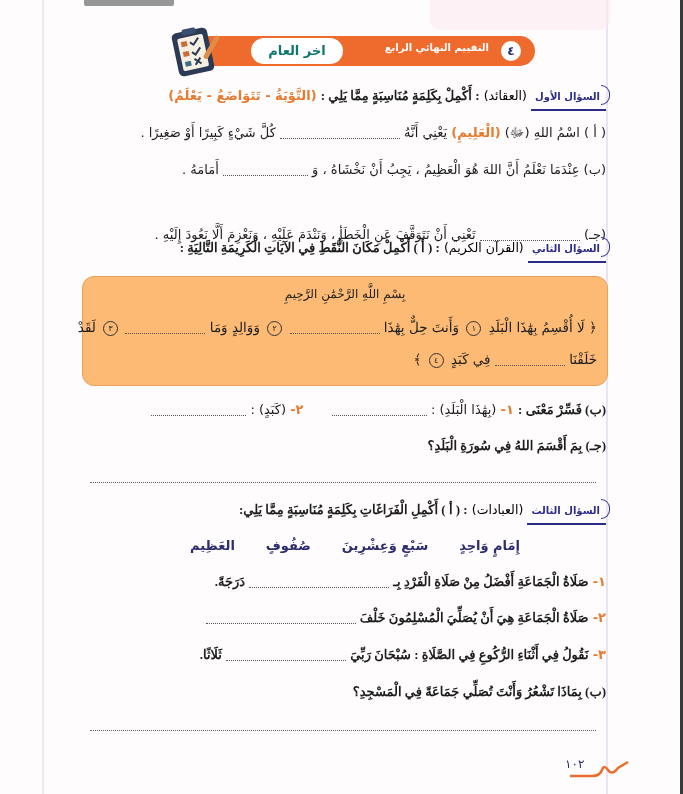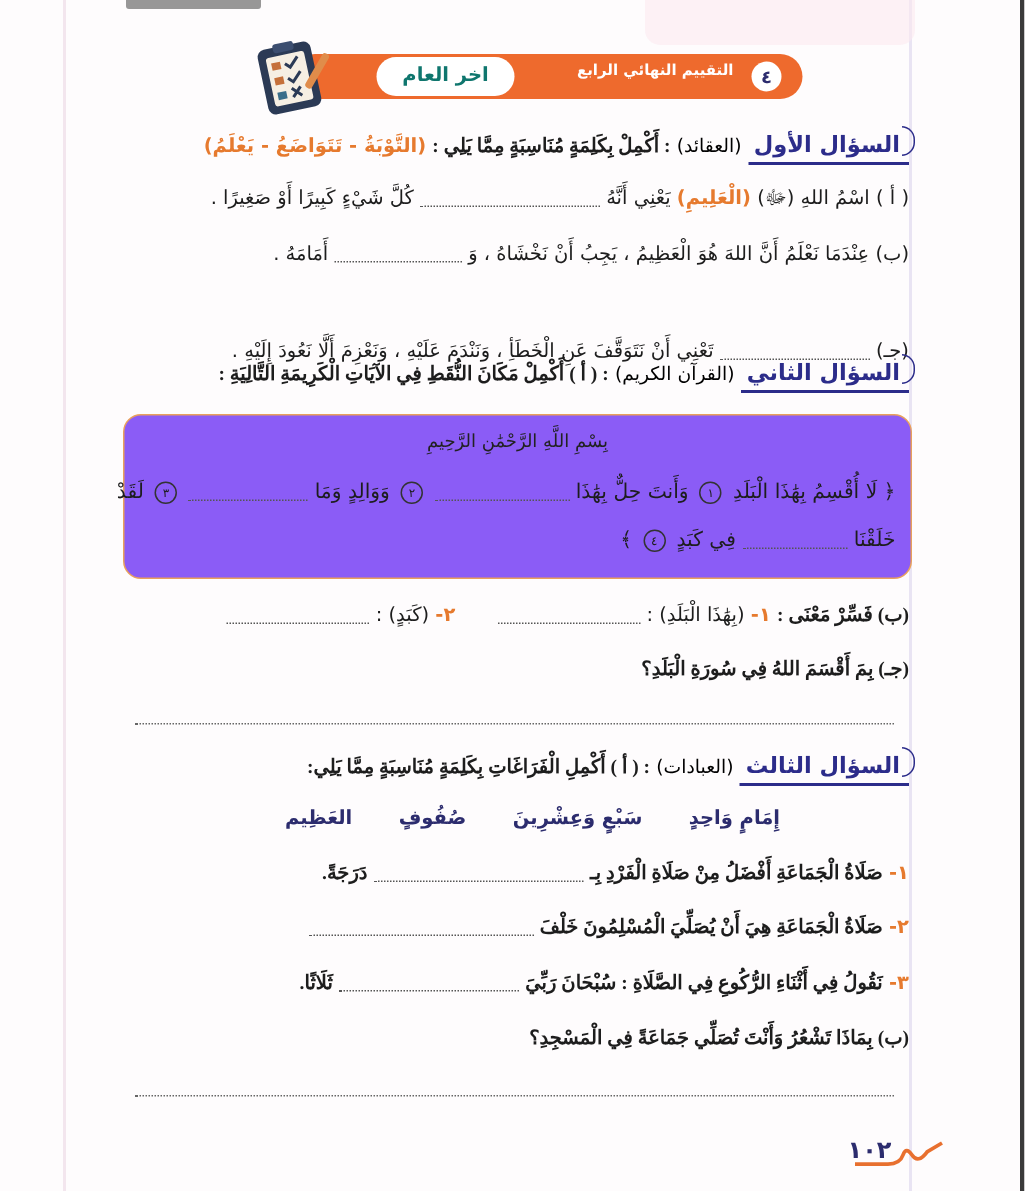--- a/index.html
+++ b/index.html
@@ -59,21 +59,21 @@
     color: #0f766e; font-size: 13px; font-weight: bold;
     text-align: center; line-height: 26px;
   }
   .clipboard-icon {
     position: absolute; left: 6px; top: -6px; width: 52px; height: 54px;
   }
 
   
   .q-label {
     display: inline-block; position: relative;
-    color: #2c2c8a; font-weight: bold; font-size: 15px;
+    color: #2c2c8a; font-weight: bold; font-size: 10px;
     padding: 0 6px 2px 4px;
   }
   .q-label::after {
     content: ""; position: absolute; left: 0; right: 0; bottom: -2px;
     height: 2px; background: #2c2c8a;
   }
   .q-label::before {
     content: ""; position: absolute; right: -4px; top: -2px;
     width: 8px; height: 18px; border: 1.5px solid #2c2c8a;
     border-left: none; border-radius: 0 10px 10px 0;
@@ -91,21 +91,21 @@
     height: 10px; vertical-align: middle;
   }
   .full-dots {
     position: absolute; left: 90px; width: 506px; height: 0;
     border-bottom: 1.5px dotted #666;
   }
 
   
   .quran-box {
     position: absolute; left: 82px; top: 276px; width: 524px; height: 108px;
-    border: 1.5px solid #e9a05c; border-radius: 12px; background: #8b5cf6;
+    border: 1.5px solid #e9a05c; border-radius: 12px; background: #fdba74;
   }
   .bismillah {
     position: absolute; left: 0; right: 0; top: 10px; text-align: center;
     font-family: "DejaVu Serif", serif; font-size: 12px; color: #222;
   }
   .ayah-line {
     position: absolute; right: 10px; font-family: "DejaVu Serif", serif;
     font-size: 13.5px; white-space: nowrap;
   }
   .ayah-num {
@@ -113,22 +113,22 @@
     border-radius: 50%; font-size: 8px; text-align: center; line-height: 13px;
     vertical-align: middle; margin: 0 3px;
   }
 
   .choices {
     position: absolute; left: 190px; top: 538px; width: 330px;
     display: flex; justify-content: space-between; font-weight: bold;
     font-size: 13px; color: #2c2c6e;
   }
   .page-num {
-    position: absolute; left: 565px; top: 757px; font-size: 16px;
-    font-weight: bold; color: #2c2c6e;
+    position: absolute; left: 565px; top: 757px; font-size: 12px;
+    font-weight: normal; color: #2c2c6e;
   }
   .page-swoosh { position: absolute; left: 570px; top: 760px; width: 60px; height: 20px; }
 </style>
 </head>
 <body>
 
 <div class="page">
   <div class="left-margin-line"></div>
   <div class="right-margin-line"></div>
   <div class="right-edge"></div>

